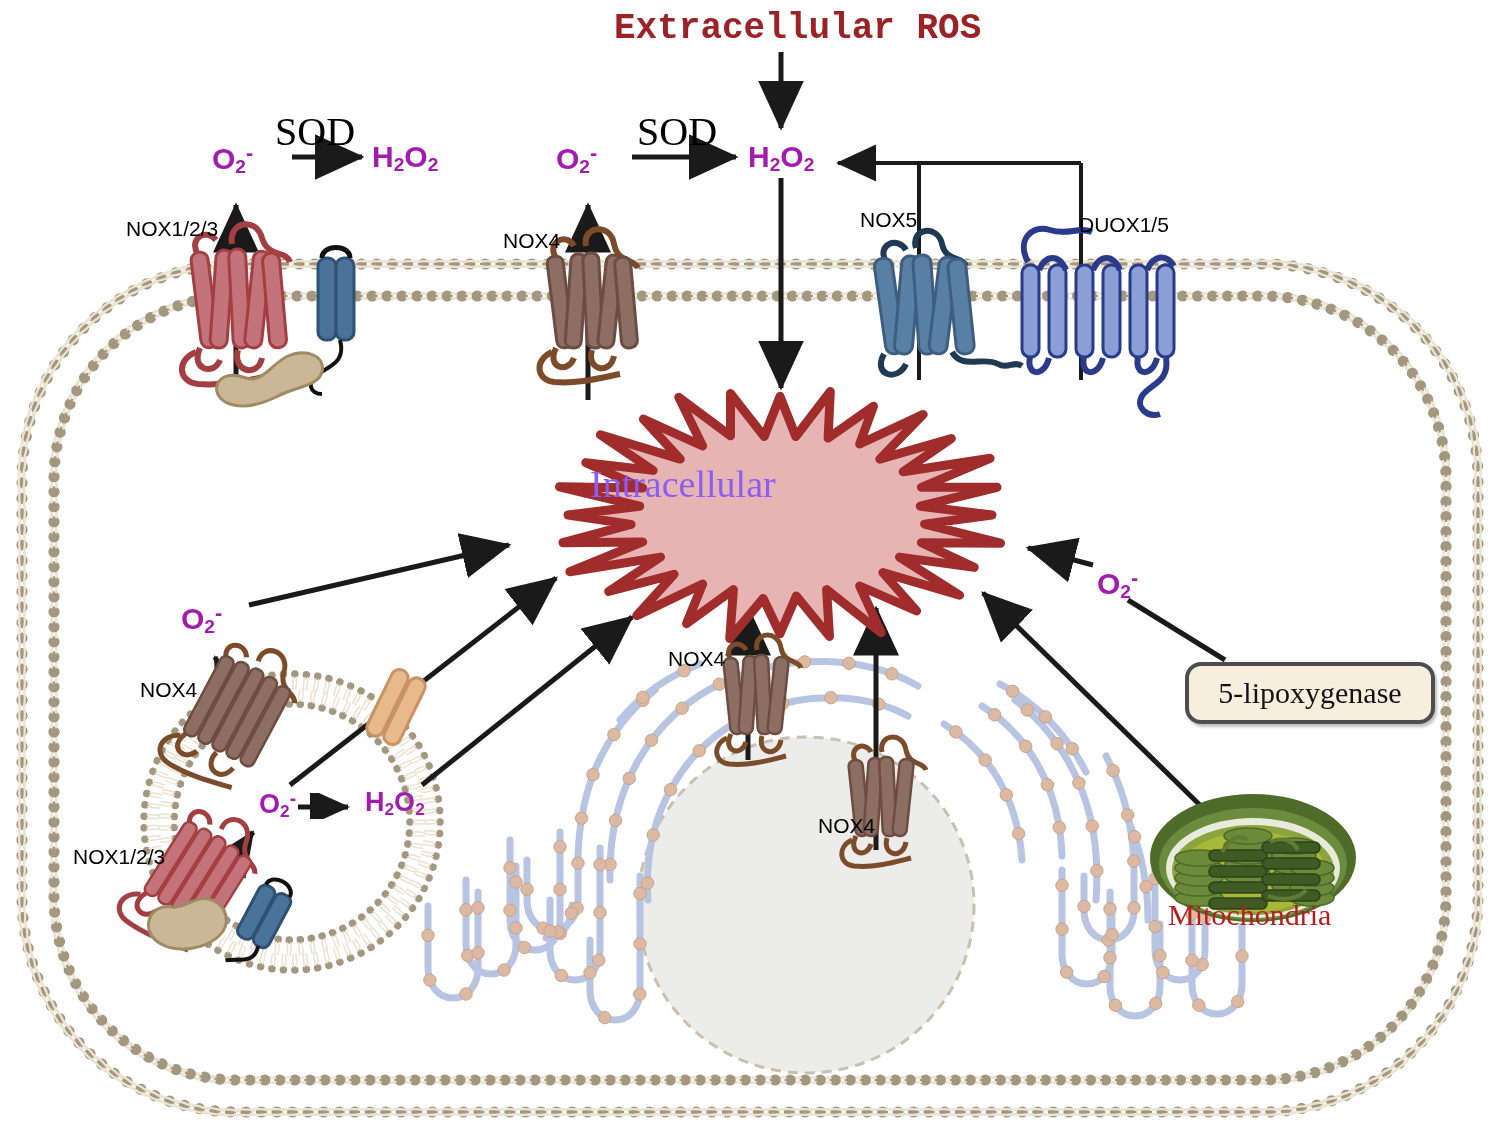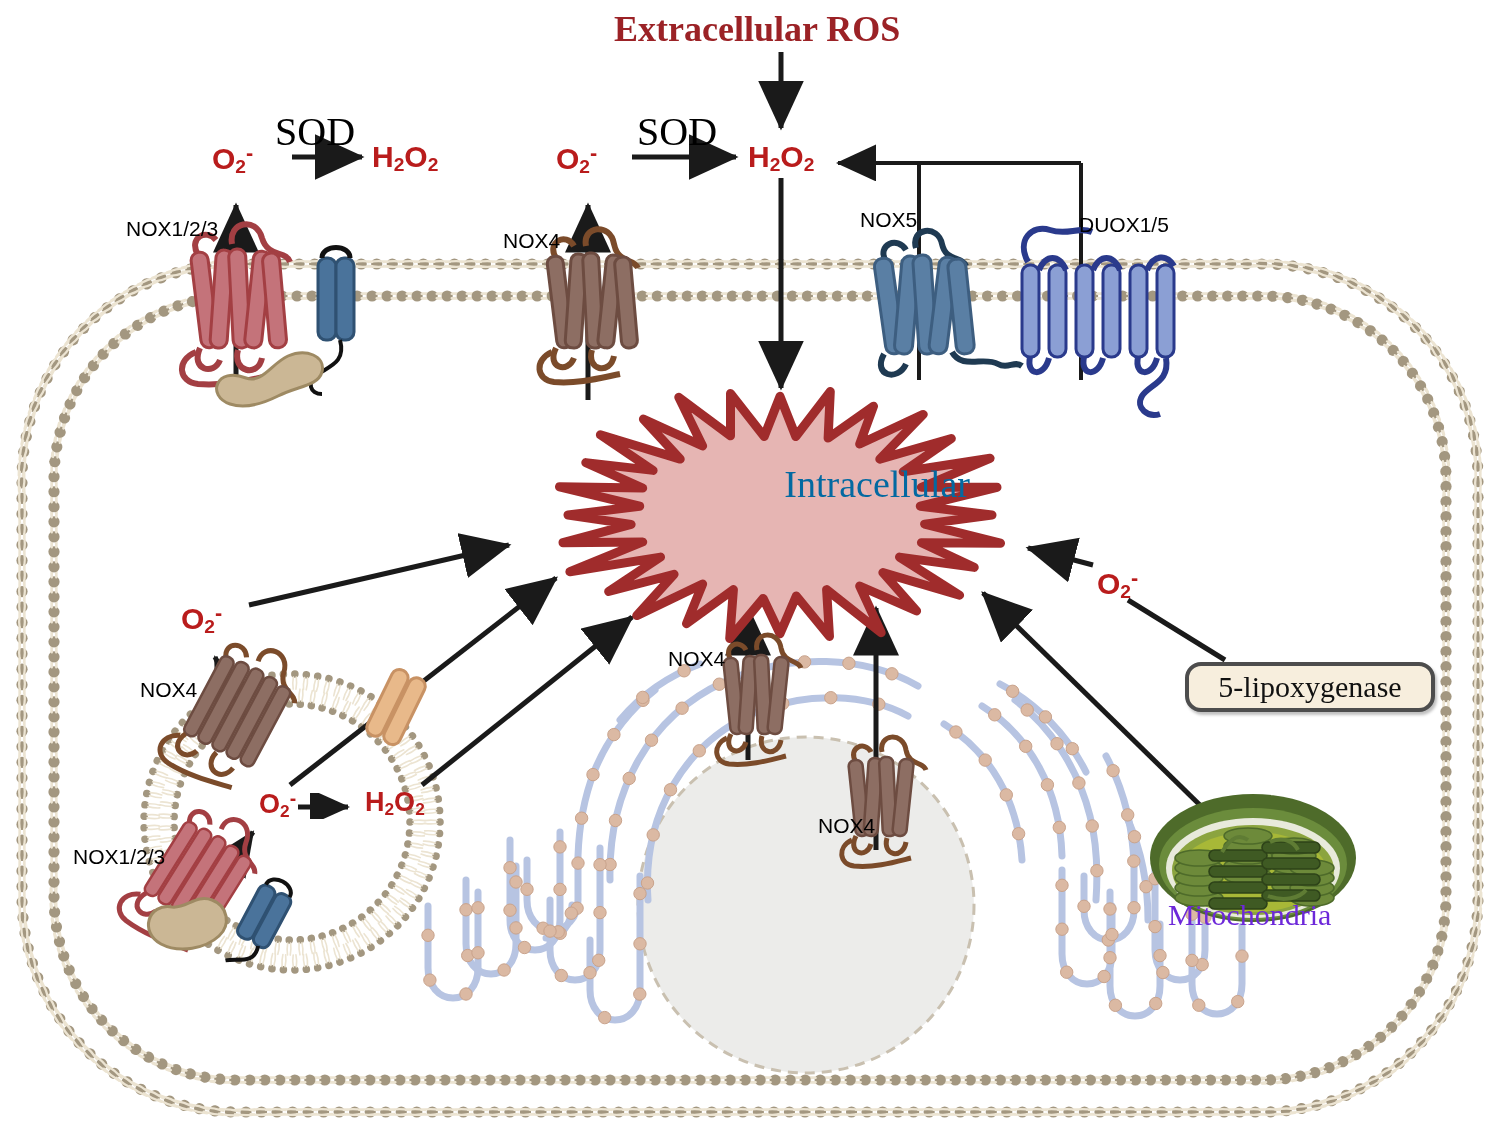--- a/index.html
+++ b/index.html
@@ -6,31 +6,31 @@
   #stage{
     position:relative;width:1500px;height:1136px;overflow:hidden;
     background:#ffffff;
     font-family:"Liberation Sans", sans-serif;
   }
   #stage svg{position:absolute;left:0;top:0;}
   .lbl{position:absolute;white-space:nowrap;}
 
   
   .title-extracellular{
-    font-family:Liberation Serif, serif;
+    font-family:Liberation Mono, monospace;
     font-weight:bold;font-size:36px;color:#9b2226;
     left:614px;top:8px;
   }
   
   .sod{font-family:"Liberation Serif", serif;font-size:40px;color:#000;}
   .sod1{left:275px;top:108px;}
   .sod2{left:637px;top:108px;}
 
   
-  .chem{font-family:"Liberation Sans", sans-serif;font-weight:bold;font-size:30px;color:#b91c1c;letter-spacing:0px;}
+  .chem{font-family:"Liberation Sans", sans-serif;font-weight:bold;font-size:30px;color:#a21caf;letter-spacing:0px;}
   .chem sub{font-size:0.64em;vertical-align:-0.22em;font-weight:bold;}
   .chem sup{font-size:0.72em;vertical-align:0.42em;font-weight:bold;}
   .chem-sm{font-size:27px;}
 
   .o2a{left:212px;top:140px;}
   .h2o2a{left:372px;top:140px;}
   .o2b{left:556px;top:140px;}
   .h2o2b{left:748px;top:140px;}
   .o2c{left:181px;top:600px;}
   .o2d{left:259px;top:787px;}
@@ -43,31 +43,31 @@
   .nox4a{left:503px;top:229px;}
   .nox5{left:860px;top:208px;text-align:center;}
   .duox{left:1079px;top:213px;}
   .nox4endo{left:140px;top:678px;}
   .nox123b{left:73px;top:845px;}
   .nox4er1{left:668px;top:647px;}
   .nox4er2{left:818px;top:814px;}
 
   
   .lipoxbox{
-    position:absolute;left:1185px;top:662px;width:250px;height:50px;
+    position:absolute;left:1185px;top:662px;width:250px;height:62px;
     background:#f7eedd;border:4px solid #4d4d4d;border-radius:16px;
     box-sizing:border-box;display:flex;align-items:center;justify-content:center;
     box-shadow:2px 3px 3px rgba(0,0,0,.25);
   }
   .lipoxtext{font-family:"Liberation Serif", serif;font-size:30px;color:#111;}
-  .mito-label{font-family:"Liberation Serif", serif;font-size:30px;color:#6d28d9;left:1168px;top:898px;}
+  .mito-label{font-family:"Liberation Serif", serif;font-size:30px;color:#b91c1c;left:1168px;top:898px;}
 
   .burst-text{
-    position:absolute;left:590px;top:462px;width:380px;text-align:right;
-    font-family:"Liberation Serif", serif;font-size:38px;color:#0369a1;line-height:1.18;
+    position:absolute;left:590px;top:462px;width:380px;text-align:left;
+    font-family:"Liberation Serif", serif;font-size:38px;color:#8b5cf6;line-height:1.18;
     pointer-events:none;
   }
 </style>
 </head>
 <body>
 
 <div id="stage">
 
 <svg width="1500" height="1136" viewBox="0 0 1500 1136">
   <defs>

